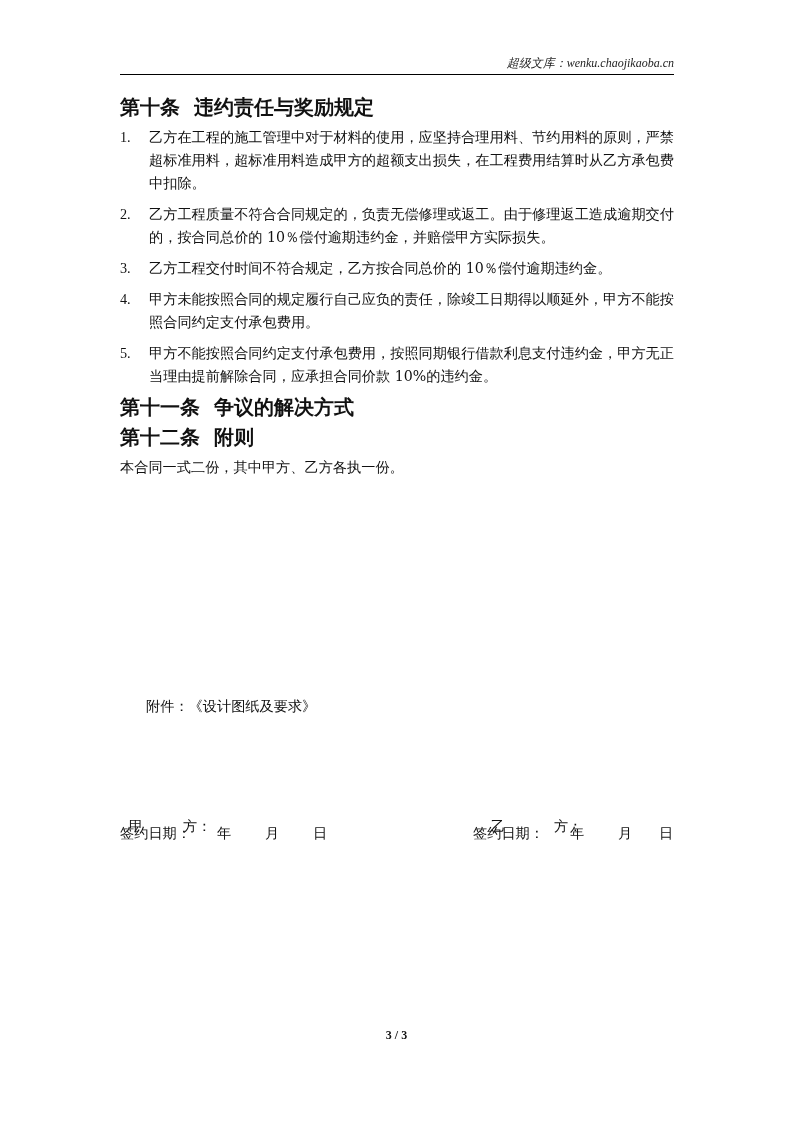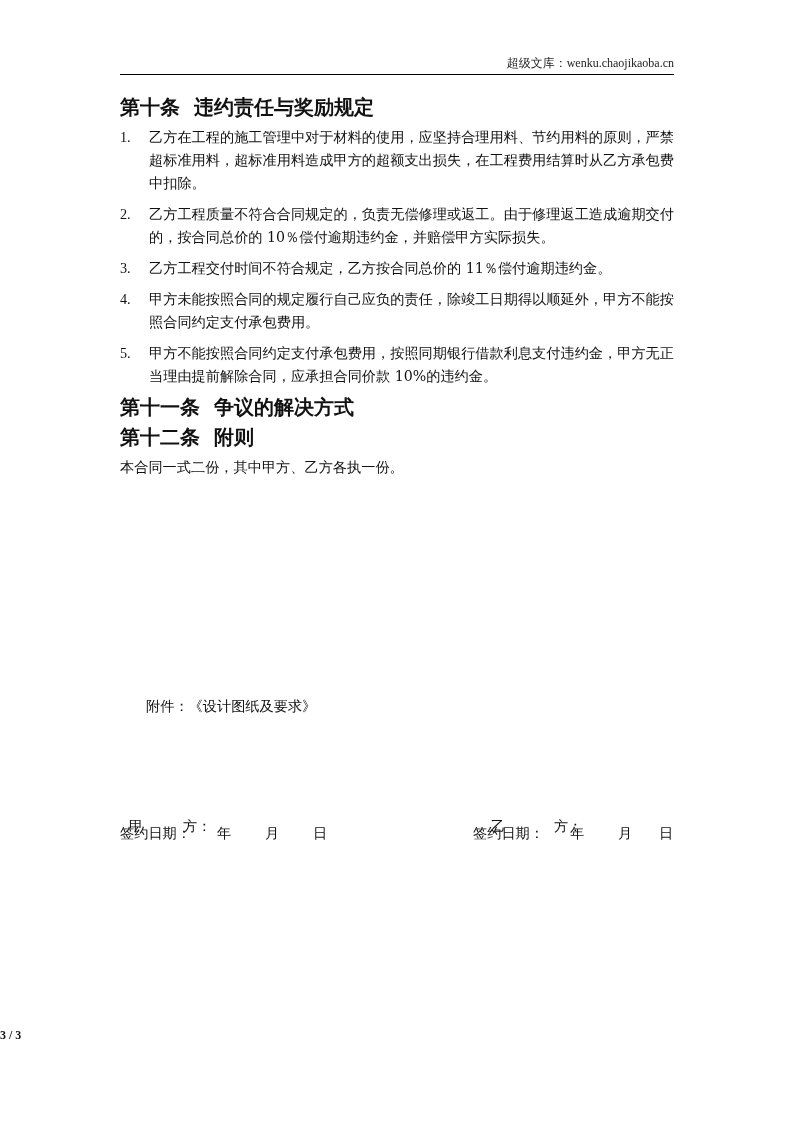--- a/index.html
+++ b/index.html
@@ -20,20 +20,21 @@
       left: 120px;
       top: 56px;
       width: 554px;
       height: 18px;
       border-bottom: 1px solid #000000;
       text-align: right;
       font-size: 12px;
       line-height: 14px;
       font-family: "Liberation Serif", "DejaVu Serif", serif;
       color: #222;
+      font-style: italic;
     }
     .content {
       position: absolute;
       left: 120px;
       top: 96px;
       width: 554px;
       font-size: 14.2px;
       line-height: 23px;
     }
     .heading {
@@ -76,20 +77,21 @@
       position: absolute;
       font-size: 14.2px;
       line-height: 22px;
       white-space: pre;
     }
     .page-number {
       position: absolute;
       left: 0;
       width: 793px;
       top: 1028px;
+      text-align: center;
       font-family: "Liberation Serif", serif;
       font-weight: bold;
       font-size: 12px;
     }
   </style>
 </head>
 <body>
 
 <div class="page-header">
   <span>超级文库：wenku.chaojikaoba.cn</span>
@@ -104,21 +106,21 @@
   <div class="list-item">
     <span class="idx">1.</span>
     <span class="txt">乙方在工程的施工管理中对于材料的使用，应坚持合理用料、节约用料的原则，严禁超标准用料，超标准用料造成甲方的超额支出损失，在工程费用结算时从乙方承包费中扣除。</span>
   </div>
   <div class="list-item">
     <span class="idx">2.</span>
     <span class="txt">乙方工程质量不符合合同规定的，负责无偿修理或返工。由于修理返工造成逾期交付的，按合同总价的 10％偿付逾期违约金，并赔偿甲方实际损失。</span>
   </div>
   <div class="list-item">
     <span class="idx">3.</span>
-    <span class="txt">乙方工程交付时间不符合规定，乙方按合同总价的 11％偿付逾期违约金。</span>
+    <span class="txt">乙方工程交付时间不符合规定，乙方按合同总价的 10％偿付逾期违约金。</span>
   </div>
   <div class="list-item">
     <span class="idx">4.</span>
     <span class="txt">甲方未能按照合同的规定履行自己应负的责任，除竣工日期得以顺延外，甲方不能按照合同约定支付承包费用。</span>
   </div>
   <div class="list-item">
     <span class="idx">5.</span>
     <span class="txt">甲方不能按照合同约定支付承包费用，按照同期银行借款利息支付违约金，甲方无正当理由提前解除合同，应承担合同价款 10%的违约金。</span>
   </div>
 

